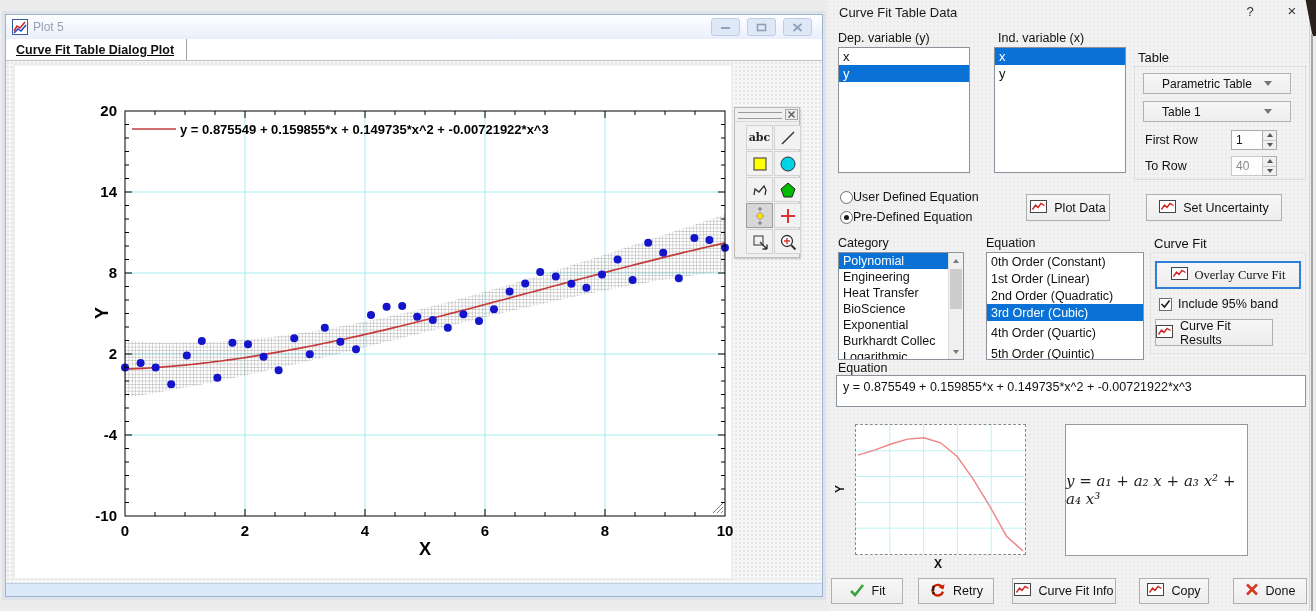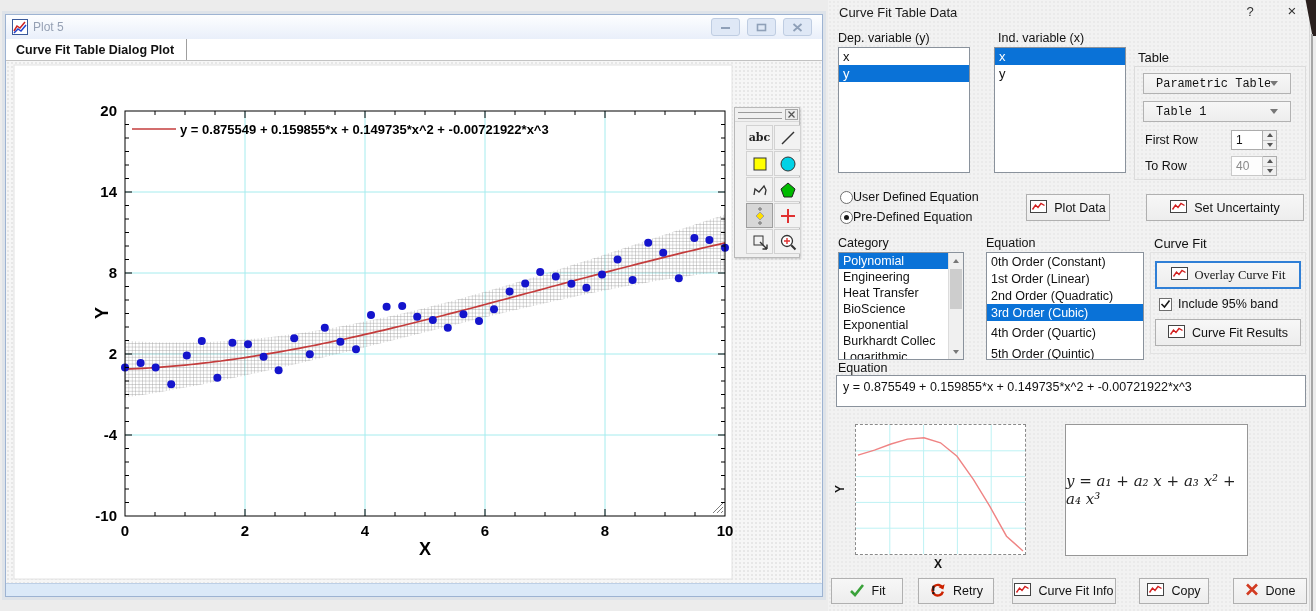--- a/index.html
+++ b/index.html
@@ -8,21 +8,21 @@
 
   
   .plot-window { position:absolute; left:5px; top:14px; width:818px; height:583px;
     background:#f4f4f4; border:1px solid #9db3d2; box-shadow:0 0 0 3px rgba(180,200,225,.25); }
   .titlebar { height:24px; background:linear-gradient(#fdfeff,#e9effa); display:flex; align-items:center; padding:0 6px; }
   .win-icon { width:16px; height:16px; margin-right:5px; flex:0 0 auto; }
   .win-title { font-size:12px; color:#96a1b4; flex:1 1 auto; }
   .win-btns { display:flex; gap:7px; margin-right:4px; }
   .wbtn { width:29px; height:18px; background:#dfe8f6; border:1px solid #bfcde2; border-radius:3px;
     display:flex; align-items:center; justify-content:center; }
-  .tabstrip { height:22px; background:#ffffff; border-bottom:1px solid #c3c3c3; display:flex; }
+  .tabstrip { height:22px; background:#ffffff; border-bottom:1px solid #c3c3c3; display:flex;text-decoration:underline; }
   .tab { padding:0 12px 0 10px; display:flex; align-items:center; font-size:12.5px; font-weight:bold; color:#111;
     border-right:1px solid #9f9f9f; }
   .client { position:relative; height:522px;
     background-color:#f6f6f6;
     background-image:radial-gradient(#e7e7e7 1px, transparent 1px); background-size:4px 4px; }
   .client svg.mainchart { position:absolute; left:0; top:0; }
   .statusstrip { height:13px; background:#dbe9f8; border-top:1px solid #bdcfe6; }
 
   .tick   { font:bold 15px "Liberation Sans",sans-serif; fill:#000; }
   .atitle { font:bold 18px "Liberation Sans",sans-serif; fill:#000; }
@@ -49,21 +49,21 @@
   .dlg-close { position:absolute; left:452px; top:2px; width:24px; text-align:center; font-size:15px; color:#333; }
 
   .lbl { position:absolute; white-space:nowrap; }
   .lb { position:absolute; background:#fff; border:1px solid #8a929c; overflow:hidden; }
   .li { padding:1px 4px; white-space:nowrap; }
   .li.sel { background:#0a72d7; color:#fff; }
 
   .fieldgroup { position:absolute; border:1px solid #dcdcdc; }
 
   .combo { position:absolute; height:21px; background:linear-gradient(#f7f7f7,#ededed); border:1px solid #b2b2b2;
-    display:flex; align-items:center; padding:0 12px;font-family:Liberation Mono, monospace; }
+    display:flex; align-items:center; padding:0 18px; }
   .combo .cv { flex:1; white-space:nowrap; overflow:hidden; }
   .chev { width:0; height:0; border-left:4px solid transparent; border-right:4px solid transparent; border-top:5px solid #777; }
 
   .spin { position:absolute; height:20px; display:flex; }
   .spin .val { width:32px; border:1px solid #acacac; background:#fff; padding:2px 4px; font-size:12px; }
   .spin.disabled .val { color:#8a8a8a; border-color:#c9c9c9; background:#fdfdfd;}
   .spin .arrows { width:14px; display:flex; flex-direction:column; border:1px solid #acacac; border-left:none; }
   .spin .sa { flex:1; background:#f0f0f0; display:flex; align-items:center; justify-content:center; }
   .spin .sa + .sa { border-top:1px solid #c9c9c9; }
   .tri-u { width:0;height:0;border-left:3px solid transparent;border-right:3px solid transparent;border-bottom:4px solid #555; }
@@ -437,21 +437,21 @@
       <span>Pre-Defined Equation</span>
     </div>
 
     <div class="btn" style="left:198px; top:194px; width:84px; height:27px;">
       <span><svg width="17" height="13" viewBox="0 0 17 13">
             <rect x="0.5" y="0.5" width="16" height="12" fill="#fff" stroke="#444"></rect>
             <polyline points="2.5,9.5 5.5,5 8,7.5 11,3.5 14.5,5.5" fill="none" stroke="#d22020" stroke-width="1.4"></polyline>
           </svg></span>
       <span>Plot Data</span>
     </div>
-    <div class="btn" style="left:318px; top:194px; width:158px; height:27px;">
+    <div class="btn" style="left:318px; top:194px; width:136px; height:27px;">
       <span><svg width="17" height="13" viewBox="0 0 17 13">
             <rect x="0.5" y="0.5" width="16" height="12" fill="#fff" stroke="#444"></rect>
             <polyline points="2.5,9.5 5.5,5 8,7.5 11,3.5 14.5,5.5" fill="none" stroke="#d22020" stroke-width="1.4"></polyline>
           </svg></span>
       <span>Set Uncertainty</span>
     </div>
 
     <div class="lbl" style="left:10px; top:236px;">Category</div>
     <div class="lb" style="left:10px; top:252px; width:126px; height:108px;">
       <div style="position:absolute; left:0; top:0; right:15px; bottom:0; overflow:hidden;">
@@ -494,21 +494,21 @@
         <span>Overlay Curve Fit</span>
       </div>
       <div class="cb-row" style="left:8px; top:44px;">
         <span class="checkbox">
             <svg width="11" height="10">
               <path d="M1.5 5 L4.5 8 L9.5 1.5" fill="none" stroke="#1a1a1a" stroke-width="1.6"></path>
             </svg>
           </span>
         <span>Include 95% band</span>
       </div>
-      <div class="btn" style="left:4px; top:66px; width:146px; height:27px;">
+      <div class="btn" style="left:4px; top:66px; width:118px; height:27px;">
         <span><svg width="17" height="13" viewBox="0 0 17 13">
               <rect x="0.5" y="0.5" width="16" height="12" fill="#fff" stroke="#444"></rect>
               <polyline points="2.5,9.5 5.5,5 8,7.5 11,3.5 14.5,5.5" fill="none" stroke="#d22020" stroke-width="1.4"></polyline>
             </svg></span>
         <span>Curve Fit Results</span>
       </div>
     </div>
 
     <div class="lbl" style="left:10px; top:361px;">Equation</div>
     <div class="eq-input" style="left:8px; top:375px; width:470px; height:32px;">y = 0.875549 + 0.159855*x + 0.149735*x^2 + -0.00721922*x^3</div>

